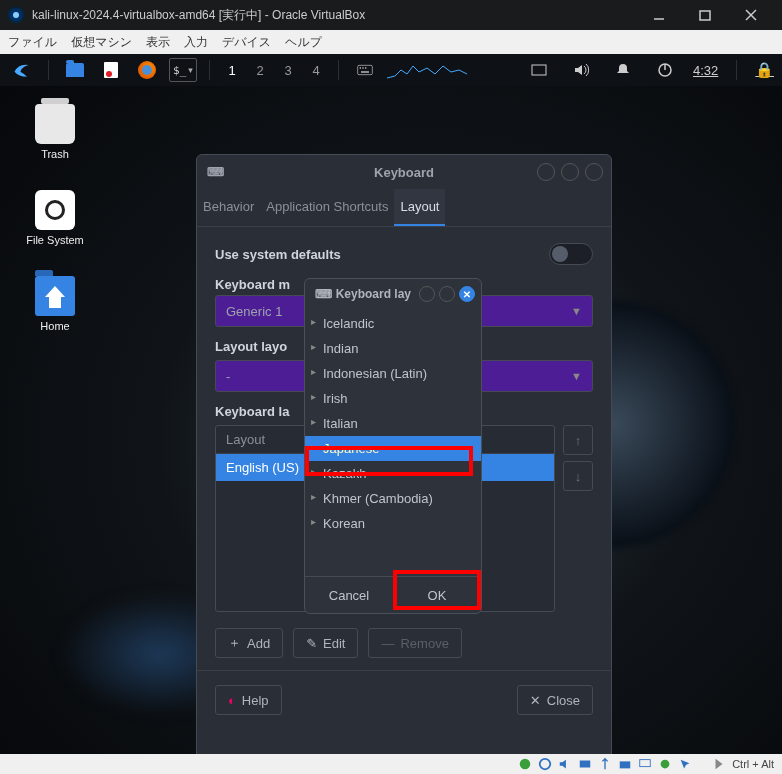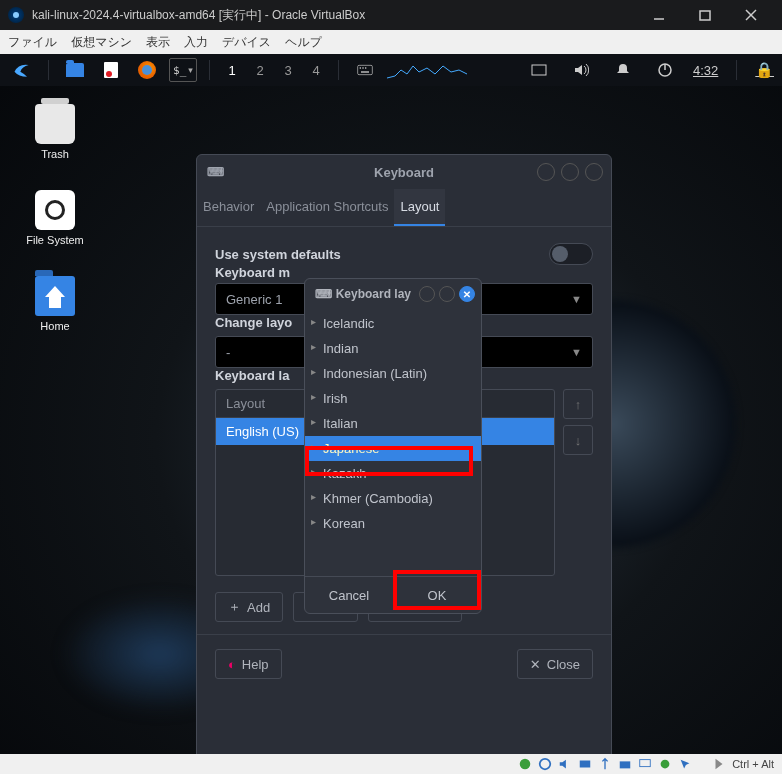--- a/index.html
+++ b/index.html
@@ -55,26 +55,26 @@
 
   
   .kbwin { position:absolute; left:196px; top:100px; width:416px; height:640px; background:#2a2e37; border:1px solid #454a55; border-radius:6px; color:#c0c4cc; font-size:13px; z-index:3; }
   .kbwin .titlebar { height:34px; display:flex; align-items:center; justify-content:center; position:relative; font-weight:600; color:#9ea3ad; }
   .kbwin .titlebar .kb-ico { position:absolute; left:10px; font-size:12px; }
   .kbwin .titlebar .tb-ctrls { position:absolute; right:8px; display:flex; gap:6px; }
   .tb-btn { width:18px;height:18px;border-radius:50%;border:1px solid #555; }
   .tabs { display:flex; border-bottom:1px solid #3a3f49; }
   .tab { padding:10px 6px; color:#8a8f99; }
   .tab.active { background:#323640; color:#d8dce4; border-bottom:2px solid #3584e4; }
-  .kbwin .body { padding:16px 18px; display:flex; flex-direction:column; gap:0; }
+  .kbwin .body { padding:16px 18px; display:flex; flex-direction:column; gap:12px; }
   .row { display:flex; align-items:center; justify-content:space-between; }
   .label { font-weight:600; color:#d0d4dc; }
   .toggle { width:44px;height:22px;border-radius:11px;background:#1c1f26;border:1px solid #454a55;position:relative; }
   .toggle::after{content:"";position:absolute;width:16px;height:16px;border-radius:50%;background:#555d6a;top:2px;left:2px;}
-  .combo { height:32px;border:1px solid #454a55;border-radius:3px;background:#000000;display:flex;align-items:center;padding:0 10px;justify-content:space-between;color:#9ea3ad; }
+  .combo { height:32px;border:1px solid #454a55;border-radius:3px;background:#4c1d95;display:flex;align-items:center;padding:0 10px;justify-content:space-between;color:#9ea3ad; }
   .combo .arrow{color:#888;font-size:11px;}
   .layoutbox { border:1px solid #454a55; border-radius:3px; background:#272b33; }
   .layoutbox .hdr { padding:6px 10px; color:#8a8f99; border-bottom:1px solid #3a3f49; }
   .layoutbox .item { padding:6px 10px; }
   .layoutbox .item.sel { background:#3584e4; color:#fff; }
   .kbwin .layout-row { display:flex; gap:8px; }
   .kbwin .layout-row .layoutbox{flex:1;}
   .kbwin .lr-btns{display:flex;flex-direction:column;gap:6px;}
   .sqbtn{width:30px;height:30px;border:1px solid #454a55;border-radius:3px;background:#2a2e37;display:flex;align-items:center;justify-content:center;color:#777;}
   .btnrow{display:flex;gap:10px;padding:0 18px;}
@@ -239,21 +239,21 @@
         <div class="toggle"></div>
       </div>
       <div>
         <div class="label" style="margin-bottom:3px;">Keyboard m</div>
         <div class="combo">
           <span>Generic 1</span>
           <span class="arrow">▼</span>
         </div>
       </div>
       <div>
-        <div class="label" style="margin-bottom:6px;">Change layo</div>
+        <div class="label" style="margin-bottom:6px;">Layout layo</div>
         <div class="combo">
           <span>-</span>
           <span class="arrow">▼</span>
         </div>
       </div>
       <div>
         <div class="label" style="margin-bottom:6px;">Keyboard la</div>
         <div class="layout-row">
           <div class="layoutbox">
             <div class="hdr">Layout</div>

